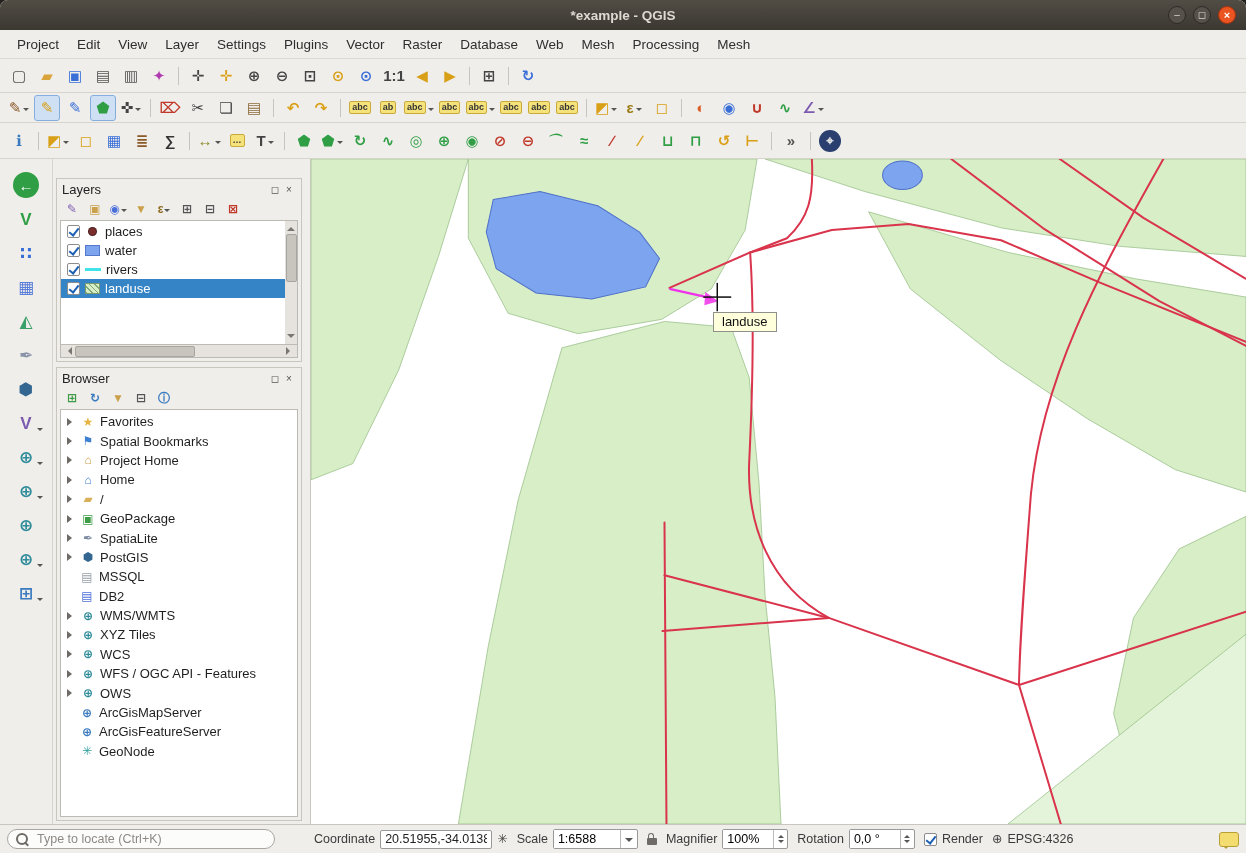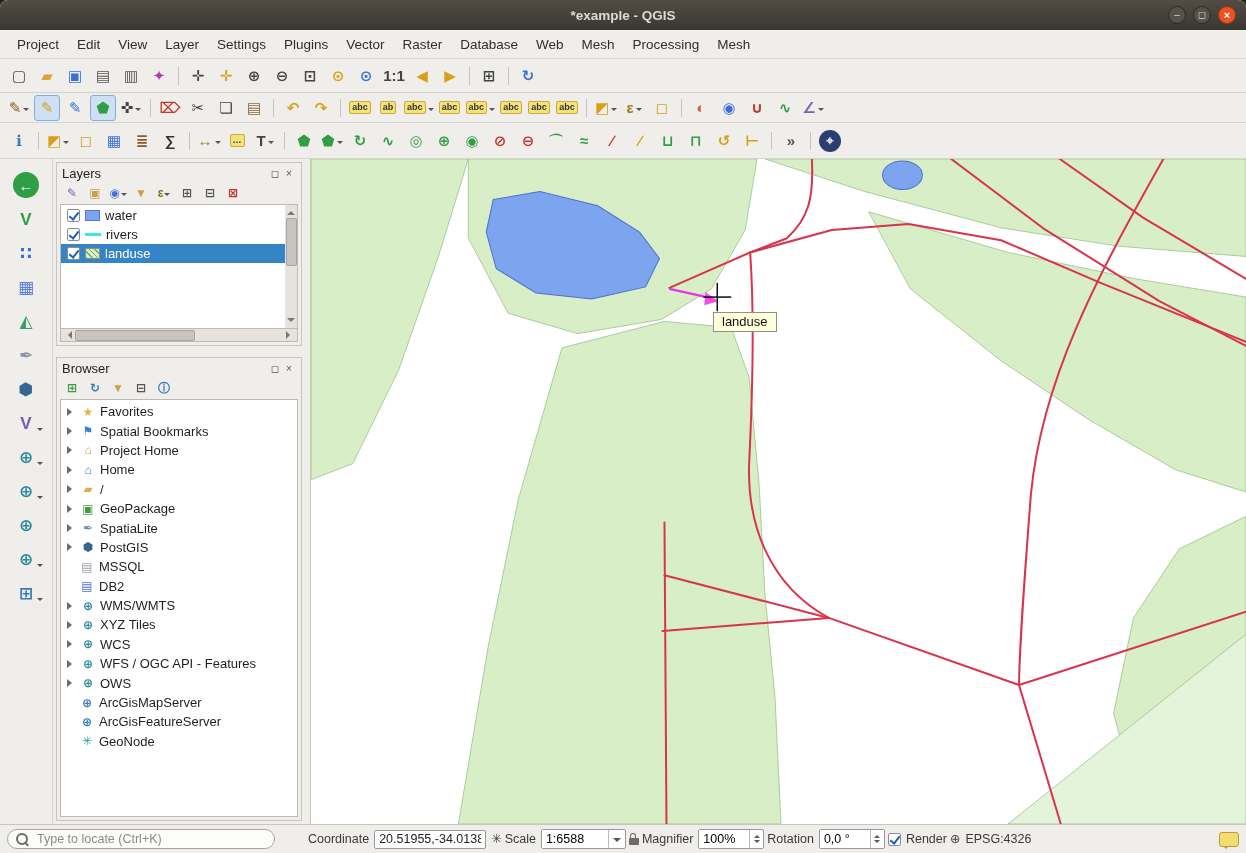--- a/index.html
+++ b/index.html
@@ -34,21 +34,21 @@
   .tglyph.round{width:22px;height:22px;border-radius:50%;display:inline-flex;align-items:center;justify-content:center;font-size:13px;}
 
   
   .main{flex:1;display:flex;min-height:0;}
   .leftstrip{flex:0 0 52px;display:flex;flex-direction:column;align-items:center;padding-top:10px;gap:2px;border-right:1px solid #d7d4ce;background:var(--chrome-bg);}
   .lbtn{width:42px;height:32px;display:flex;align-items:center;justify-content:center;position:relative;}
   .lbtn .tglyph{font-size:17px;}
   .lbtn .tglyph.round{width:26px;height:26px;font-size:15px;}
   .lbtn.dd::after{content:"";border:3px solid transparent;border-top-color:#555;position:absolute;right:4px;bottom:5px;}
 
-  .panels{flex:0 0 252px;display:flex;flex-direction:column;padding:3px;gap:11px;background:var(--chrome-bg);box-sizing:border-box;}
+  .panels{flex:0 0 252px;display:flex;flex-direction:column;padding:3px;gap:5px;background:var(--chrome-bg);box-sizing:border-box;margin-top:16px;}
   .panel{border:1px solid var(--border,#c9c5bf);display:flex;flex-direction:column;background:var(--chrome-bg);box-sizing:border-box;}
   #layers-panel{flex:0 0 184px;}
   .panel.browser{flex:1;min-height:0;}
   .panel-head{flex:0 0 20px;display:flex;align-items:center;padding:0 5px;font-size:13px;color:#222;}
   .ph-btn{font-size:10px;color:#555;width:14px;text-align:center;}
   .ph-btn.float{margin-left:auto;}
   .panel-tools{display:flex;align-items:center;gap:3px;padding:1px 5px 3px;}
   .ptool{width:20px;height:17px;display:flex;align-items:center;justify-content:center;position:relative;}
   .pt-glyph{font-size:12px;line-height:1;font-weight:700;}
   .ptool.dd::after{content:"";border:3px solid transparent;border-top-color:#555;margin-left:1px;margin-top:6px;}
@@ -89,21 +89,21 @@
   .lu{fill:var(--landuse-fill,#d7eec7);stroke:var(--landuse-stroke,#9cc28c);stroke-width:.8;}
   .lu-light{fill:var(--landuse-fill-light,#e4f4da);}
   .water{fill:var(--water-fill,#7da4ef);stroke:var(--water-stroke,#5070c8);stroke-width:1;}
   .roads path{stroke:var(--road,#d9344b);stroke-width:2;fill:none;stroke-linejoin:round;stroke-linecap:round;}
   .rubber{stroke:var(--rubber-band,#ef2fe9);stroke-width:2.2;fill:none;}
   .rubber-fill{fill:var(--rubber-band,#ef2fe9);opacity:.85;}
   .crosshair line{stroke:#101010;stroke-width:1.5;}
   .map-tooltip{position:absolute;left:402px;top:153px;background:var(--tooltip-bg,#ffffdc);border:1px solid var(--tooltip-border,#90908a);padding:1px 8px 2px;font-size:13px;color:#111;}
 
   
-  .statusbar{flex:0 0 28px;display:flex;align-items:center;gap:3px;padding:0 7px;background:var(--chrome-bg);border-top:1px solid #c9c6c0;font-size:12.5px;color:#333;}
+  .statusbar{flex:0 0 28px;display:flex;align-items:center;gap:9px;padding:0 7px;background:var(--chrome-bg);border-top:1px solid #c9c6c0;font-size:12.5px;color:#333;}
   .locate{width:268px;height:20px;border:1px solid #a9a6a1;border-radius:10px;background:#fcfcfb;display:flex;align-items:center;padding:0 8px;gap:7px;box-sizing:border-box;flex:0 0 auto;}
   .mag-icon{width:8px;height:8px;border:2px solid #6f6c67;border-radius:50%;position:relative;flex:0 0 auto;}
   .mag-icon::after{content:"";position:absolute;width:5px;height:2px;background:#6f6c67;transform:rotate(45deg);left:6px;top:8px;}
   .locate-input{border:none;outline:none;background:transparent;font-size:12.5px;color:#333;width:100%;font-family:inherit;}
   .locate-input::placeholder{color:#8d8a85;}
   .sb-group{display:flex;align-items:center;gap:5px;flex:0 0 auto;}
   .grp-coordinate{margin-left:30px;}
   .sb-label{color:#3a3a3a;}
   .sb-input{height:19px;border:1px solid #999;border-radius:2px;background:#fff;padding:0 4px;font-size:12.5px;font-family:inherit;color:#222;box-sizing:border-box;}
   .coord{width:112px;text-align:center;}
@@ -559,20 +559,25 @@
               <span class="pt-glyph" style="color: rgb(85, 85, 85);">⊟</span>
             </div>
 
             <div class="ptool">
               <span class="pt-glyph" style="color: rgb(192, 57, 43);">⊠</span>
             </div>
           </div>
         <div class="list-wrap">
           <div class="layer-list">
 
+              <div class="layer-row">
+                <span class="cbx checked"></span>
+                <span class="swatch sw-point" style="background-color: rgb(122, 45, 45);"></span>
+                <span class="lname">places</span>
+              </div>
 
 
 
               <div class="layer-row">
                 <span class="cbx checked"></span>
                 <span class="swatch sw-fill" style="background-color: rgb(125, 164, 239); border-color: rgb(85, 119, 204);"></span>
                 <span class="lname">water</span>
               </div>
 
               <div class="layer-row">

